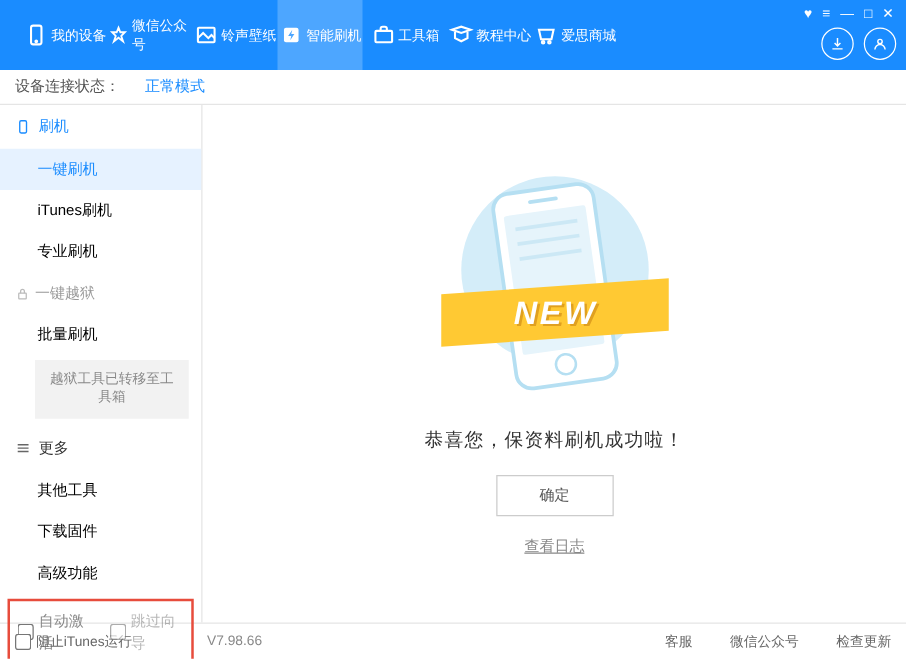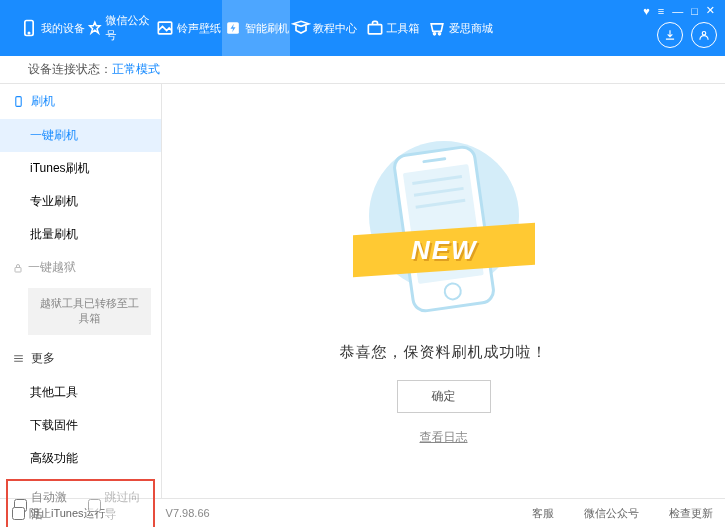--- a/index.html
+++ b/index.html
@@ -11,21 +11,21 @@
 .logo-title { font-size: 15px; font-weight: bold; }
 .logo-sub { font-size: 9px; opacity: 0.9; }
 .nav-tabs { display: flex; height: 56px; margin-left: 10px; }
 .nav-tab { width: 68px; display: flex; flex-direction: row; align-items: center; justify-content: center; gap: 2px; cursor: pointer; font-size: 11px; }
 .nav-tab.active { background: #4da6ff; }
 .nav-tab svg { width: 20px; height: 20px; }
 .header-right { margin-left: auto; display: flex; align-items: center; gap: 10px; }
 .win-controls { display: flex; gap: 8px; align-items: center; font-size: 11px; }
 .win-controls span { cursor: pointer; }
 .circle-btn { width: 26px; height: 26px; border: 1.5px solid #fff; border-radius: 50%; display: flex; align-items: center; justify-content: center; cursor: pointer; }
-.status-bar { height: 28px; display: flex; align-items: center; padding: 0 28px; border-bottom: 1px solid #e5e5e5; font-size: 12px; color: #555; }
+.status-bar { height: 28px; display: flex; align-items: center; padding: 0 12px; border-bottom: 1px solid #e5e5e5; font-size: 12px; color: #555; gap: 20px; }
 .status-bar b { color: #1a8cff; font-weight: normal; }
 .body-area { display: flex; height: 414px; }
 .sidebar { width: 162px; border-right: 1px solid #e5e5e5; display: flex; flex-direction: column; }
 .side-header { display: flex; align-items: center; padding: 9px 12px; color: #333; gap: 6px; cursor: pointer; }
 .side-header.top { border-left: 3px solid #1a8cff; margin-left: -3px; color: #1a8cff; }
 .side-item { padding: 8px 12px 8px 30px; color: #000000; cursor: pointer; font-size: 12px; }
 .side-item.active { background: #e6f2ff; color: #1a8cff; }
 .side-item.muted { color: #999; display: flex; align-items: center; gap: 4px; }
 .side-sub-box { margin: 4px 10px 6px 28px; background: #f2f2f2; padding: 8px; font-size: 11px; color: #888; text-align: center; line-height: 1.4; cursor: pointer; }
 .sidebar-bottom { margin-top: auto; }
@@ -79,31 +79,31 @@
     </div>
     <div class="nav-tab active">
       <svg viewBox="0 0 24 24" fill="#fff">
           <rect x="5" y="5" width="14" height="14" rx="2" fill="#fff"></rect>
           <path d="M13 7 L9 13 L12 13 L11 17 L15 11 L12 11 Z" fill="#4da6ff"></path>
         </svg>
       <span>智能刷机</span>
     </div>
     <div class="nav-tab">
       <svg viewBox="0 0 24 24" fill="none" stroke="#fff" stroke-width="2">
+          <rect x="4" y="8" width="16" height="11" rx="1"></rect>
+          <path d="M9 8 V6 a2 2 0 0 1 2-2 h2 a2 2 0 0 1 2 2 V8"></path>
+        </svg>
+      <span>工具箱</span>
+    </div>
+    <div class="nav-tab">
+      <svg viewBox="0 0 24 24" fill="none" stroke="#fff" stroke-width="2">
           <path d="M3 7 L12 4 L21 7 L12 10 Z"></path>
           <path d="M6 9 V15 L12 18 L18 15 V9"></path>
         </svg>
       <span>教程中心</span>
-    </div>
-    <div class="nav-tab">
-      <svg viewBox="0 0 24 24" fill="none" stroke="#fff" stroke-width="2">
-          <rect x="4" y="8" width="16" height="11" rx="1"></rect>
-          <path d="M9 8 V6 a2 2 0 0 1 2-2 h2 a2 2 0 0 1 2 2 V8"></path>
-        </svg>
-      <span>工具箱</span>
     </div>
     <div class="nav-tab">
       <svg viewBox="0 0 24 24" fill="none" stroke="#fff" stroke-width="2">
           <path d="M5 7 H19 L17 16 H7 Z"></path>
           <circle cx="9" cy="19" r="1.2"></circle>
           <circle cx="15" cy="19" r="1.2"></circle>
         </svg>
       <span>爱思商城</span>
     </div>
   </div>
@@ -140,29 +140,29 @@
   <div class="sidebar">
     <div class="side-header top">
       <svg width="13" height="13" viewBox="0 0 24 24" fill="none" stroke="#1a8cff" stroke-width="2">
           <rect x="7" y="3" width="10" height="18" rx="2"></rect>
         </svg>
       <span>刷机</span>
     </div>
     <div class="side-item active">一键刷机</div>
     <div class="side-item">iTunes刷机</div>
     <div class="side-item">专业刷机</div>
-    <div class="side-item">批量刷机</div>
-
     <div class="side-item muted" style="padding-left:12px;">
       <svg width="12" height="12" viewBox="0 0 24 24" fill="none" stroke="#bbb" stroke-width="2">
           <rect x="6" y="11" width="12" height="9" rx="1"></rect>
           <path d="M9 11 V8 a3 3 0 0 1 6 0 V11"></path>
         </svg>
       <span>一键越狱</span>
     </div>
+
+    <div class="side-item">批量刷机</div>
     <div class="side-sub-box">越狱工具已转移至工具箱</div>
 
     <div class="side-header">
       <svg width="13" height="13" viewBox="0 0 24 24" fill="none" stroke="#666" stroke-width="2">
           <path d="M4 7 H20 M4 12 H20 M4 17 H20"></path>
         </svg>
       <span>更多</span>
     </div>
     <div class="side-item">其他工具</div>
     <div class="side-item">下载固件</div>

